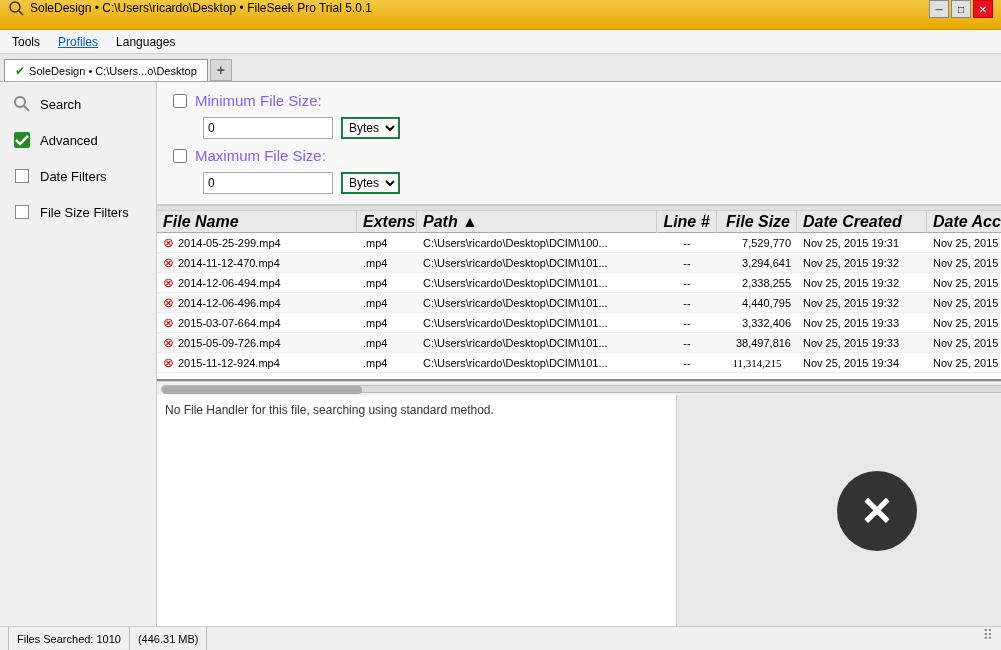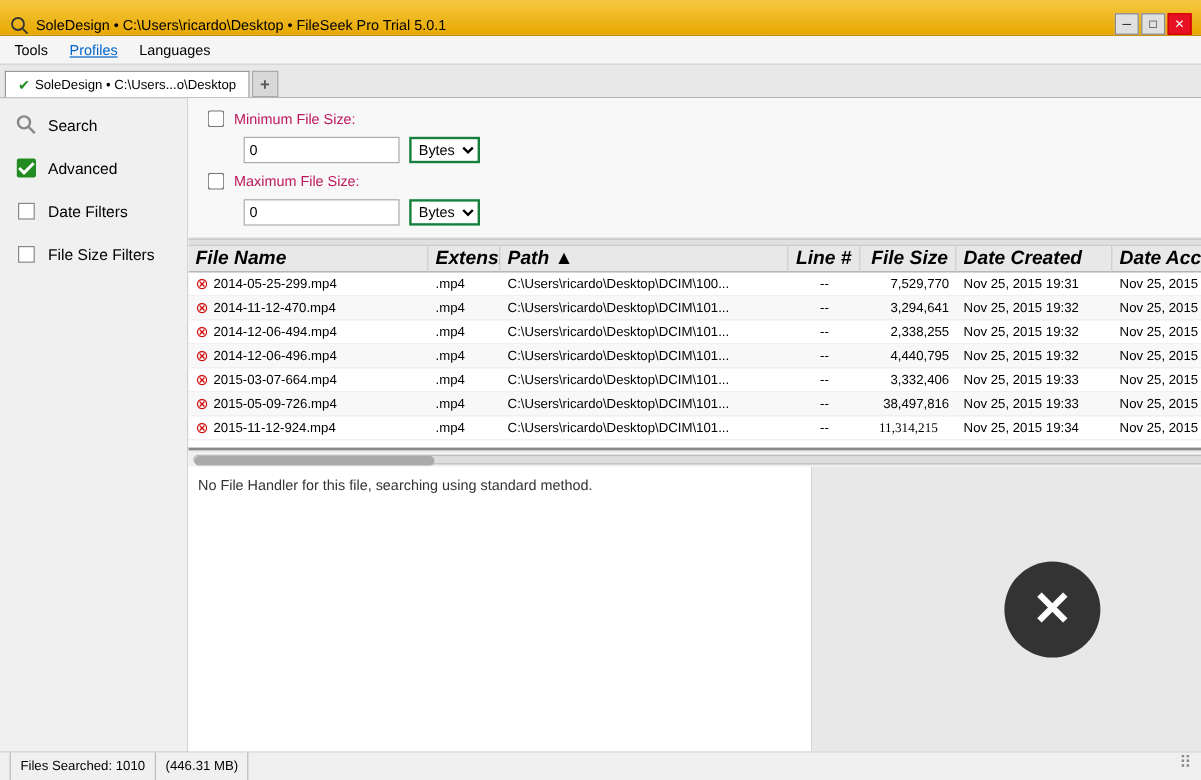--- a/index.html
+++ b/index.html
@@ -3,21 +3,21 @@
   <meta charset="utf-8">
   <style>
     * { box-sizing: border-box; margin: 0; padding: 0; }
     body { font-family: 'Segoe UI', Tahoma, sans-serif; font-size: 12px; background: #f0f0f0; width: 1001px; height: 650px; overflow: hidden; }
 
     
     .title-bar {
       background: linear-gradient(to bottom, #f5c842, #e8a800);
       height: 30px;
       display: flex;
-      align-items: flex-end;
+      align-items: flex-start;
       justify-content: space-between;
       padding: 0 8px;
       border-bottom: 1px solid #c8900a;
     }
     .title-bar-left { display: flex; align-items: center; gap: 6px; }
     .title-bar-icon { width: 16px; height: 16px; }
     .title-bar-text { font-size: 12px; color: #000; }
     .title-bar-controls { display: flex; gap: 2px; }
     .title-btn {
       width: 20px; height: 18px; border: 1px solid #888; background: #ddd;
@@ -122,21 +122,21 @@
       flex-shrink: 0;
     }
     .filter-row {
       display: flex;
       align-items: center;
       gap: 8px;
       margin-bottom: 8px;
     }
     .filter-row:last-child { margin-bottom: 0; }
     .filter-checkbox { width: 14px; height: 14px; }
-    .filter-label { font-size: 12px; color: #be185d; min-width: 120px; }
+    .filter-label { font-size: 15px; color: #8b5cf6; min-width: 120px; }
     .filter-input {
       width: 130px;
       height: 22px;
       border: 1px solid #aaa;
       padding: 0 4px;
       font-size: 12px;
       background: #fff;
     }
     .filter-select {
       height: 22px;

